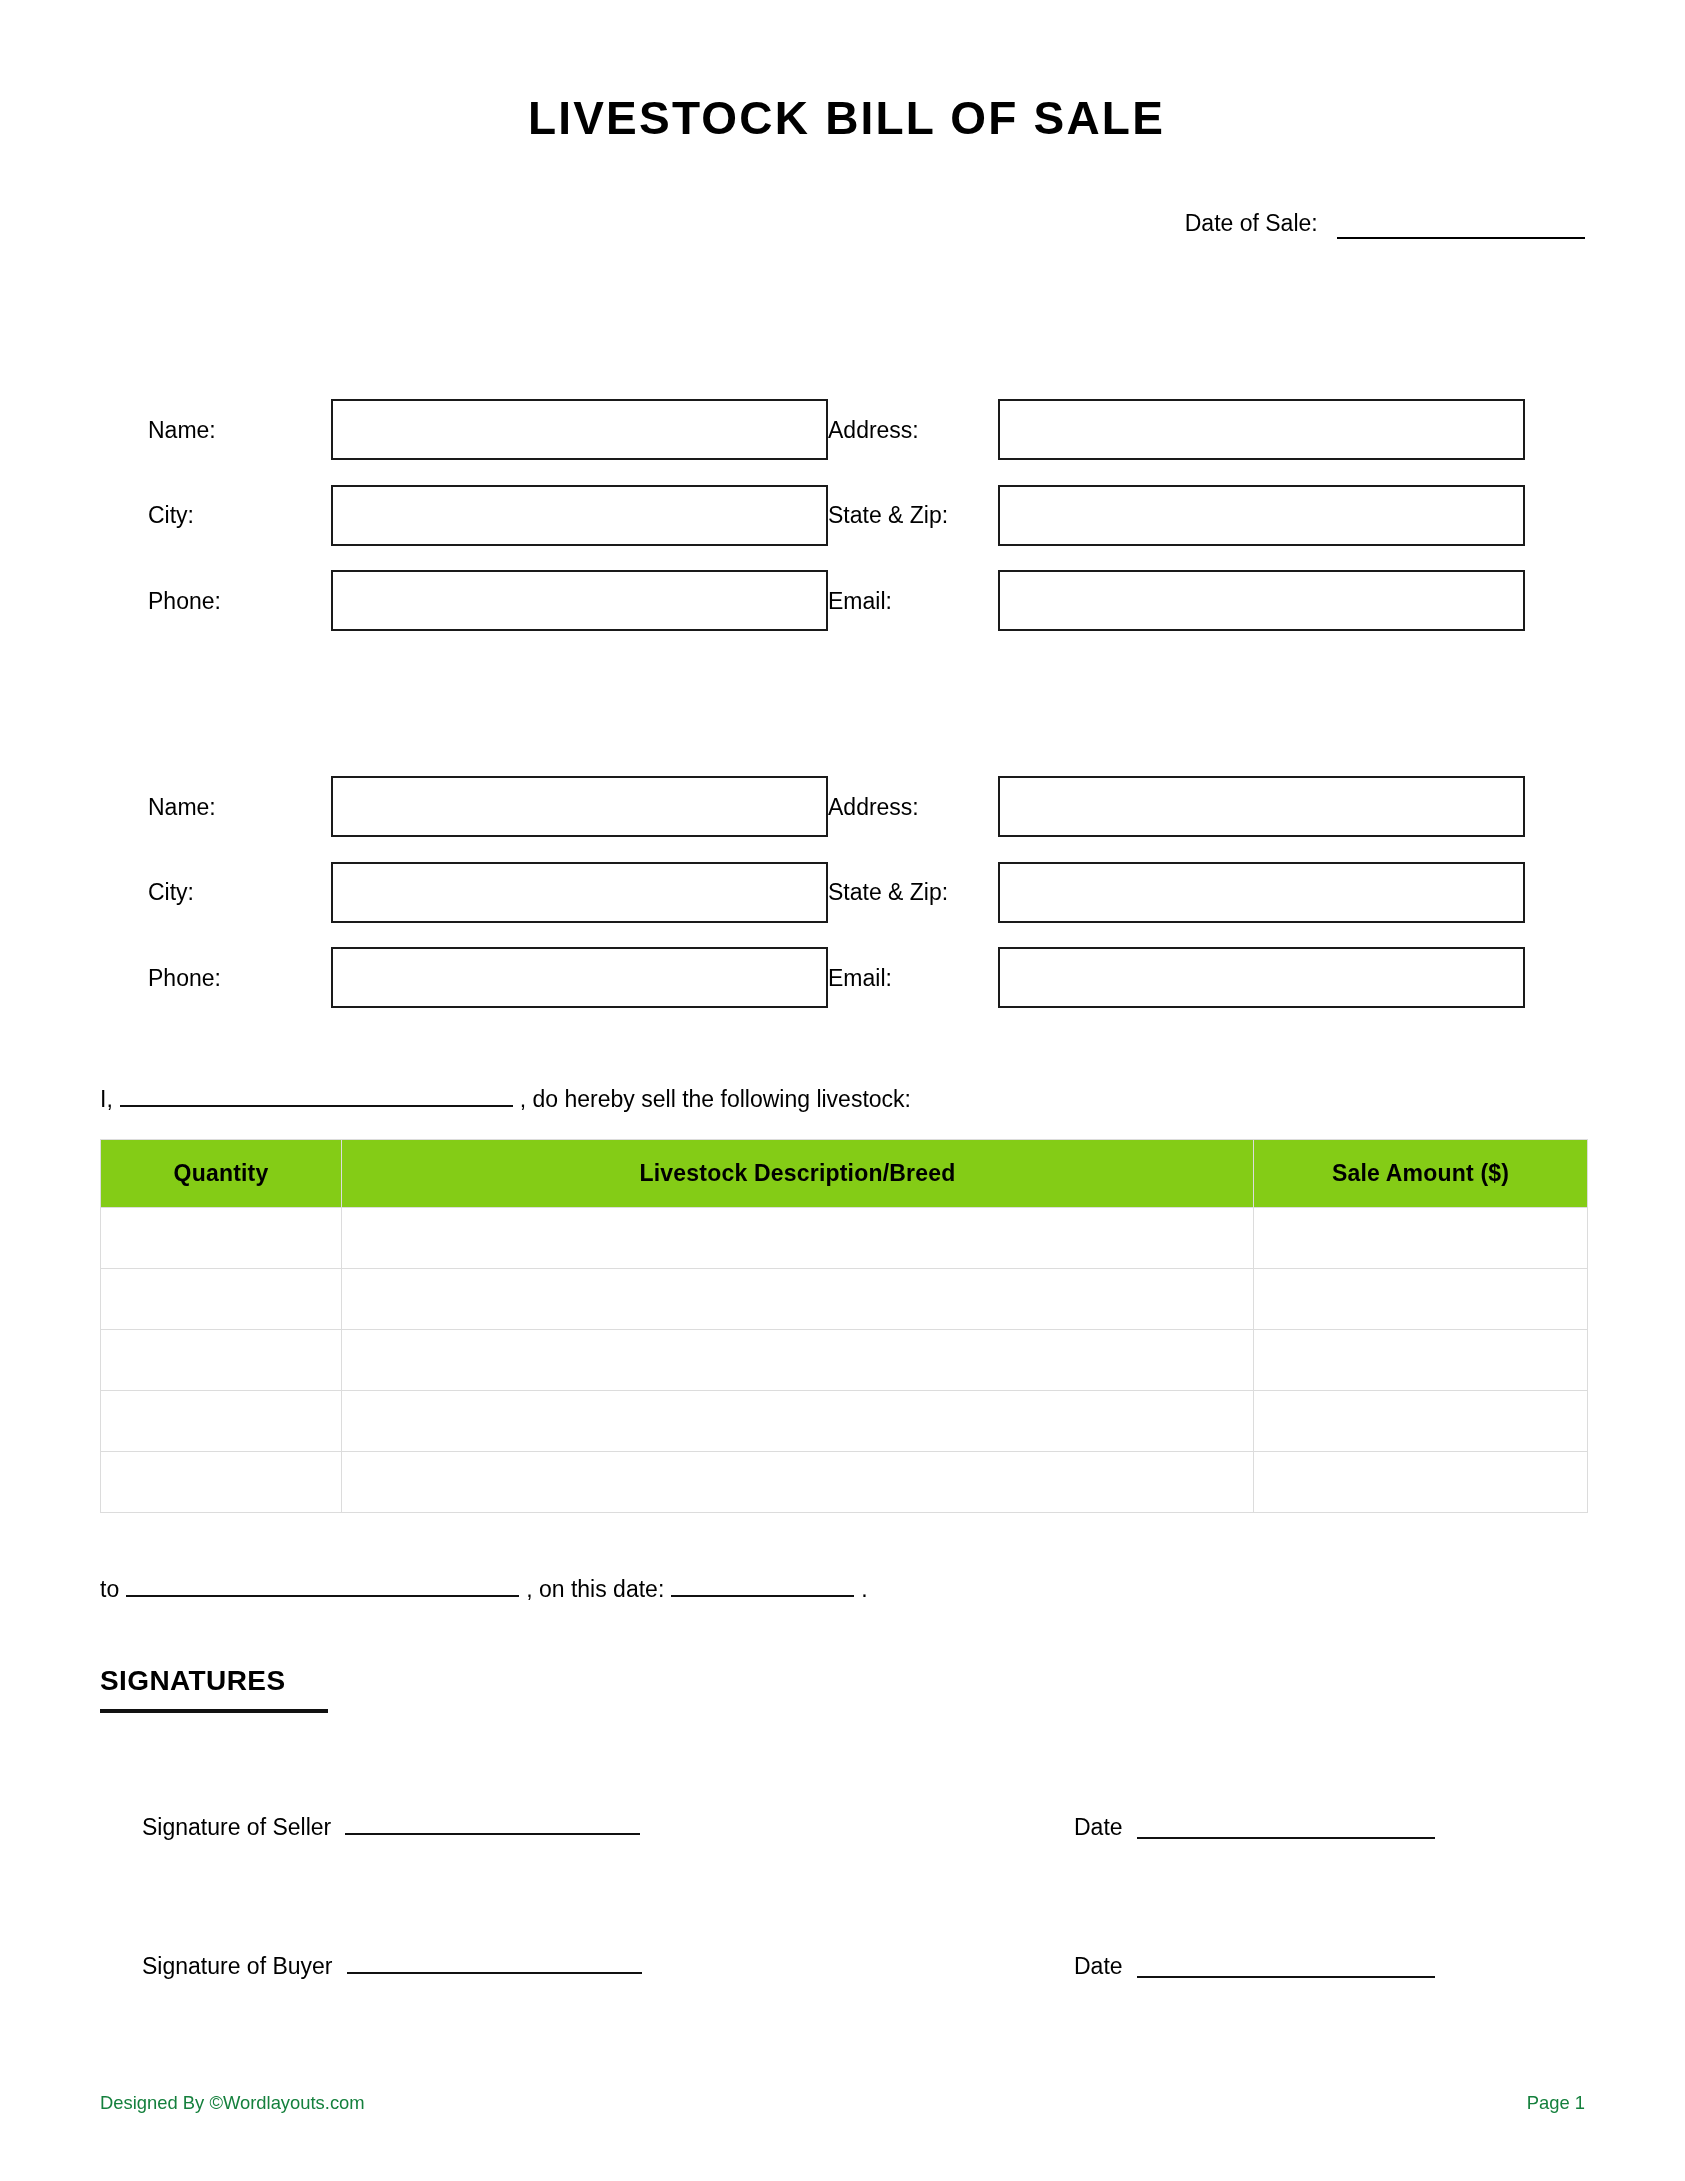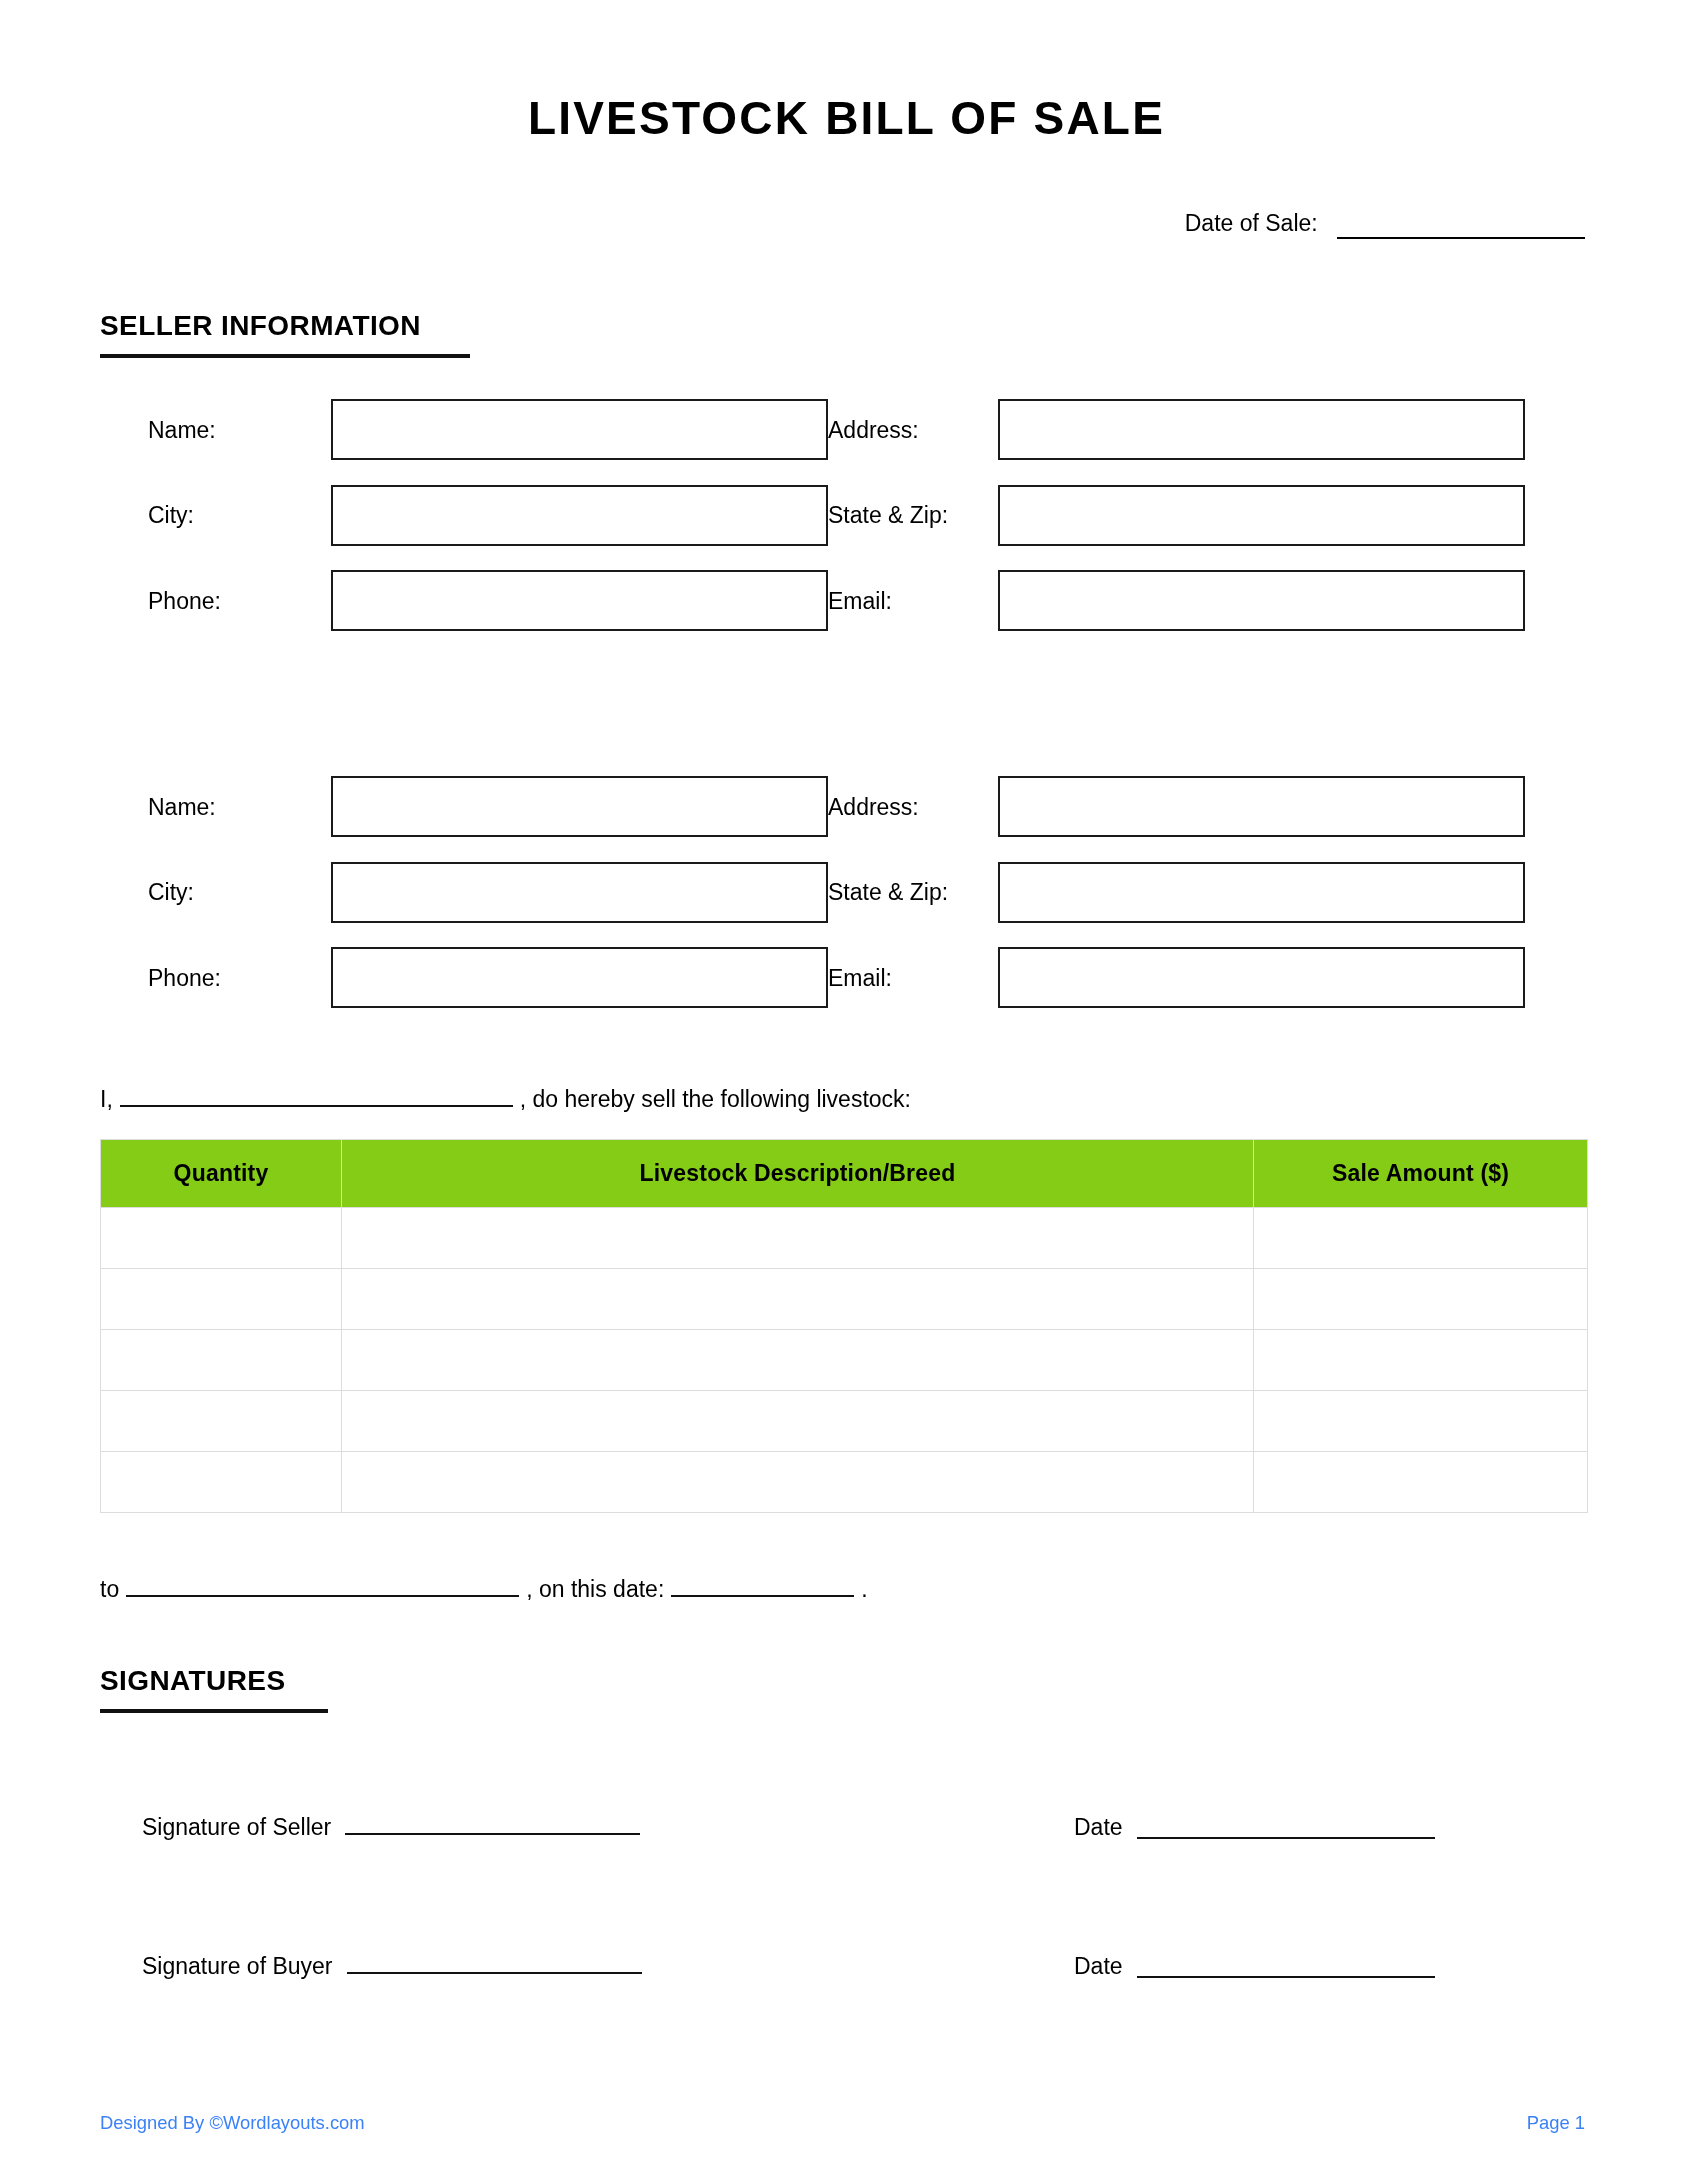--- a/index.html
+++ b/index.html
@@ -202,40 +202,35 @@
   .footer {
     position: absolute;
     left: 100px;
     right: 100px;
     top: 2091px;
     display: flex;
     justify-content: space-between;
     align-items: center;
     font-size: 18.4px;
     line-height: 23px;
-    color: #3b82f6;
-    margin-top: 20px;
+    color: #15803d;
   }
 </style>
 </head>
 <body>
 
 <div class="page">
 
   <div class="doc-title">LIVESTOCK BILL OF SALE</div>
 
   <div class="date-of-sale-row">
     <span class="date-of-sale-label">Date of Sale:</span>
     <span class="date-of-sale-rule"></span>
   </div>
 
-  <div class="section-head" style="top: 309px;">
-    <div class="section-title">SELLER INFORMATION</div>
-    <div class="section-rule"></div>
-  </div>
 
   <div class="form-block" style="top: 399px;">
     <div class="form-row">
       <div class="fld left">
         <span class="fld-label">Name:</span>
         <span class="fld-input"></span>
       </div>
       <div class="fld right">
         <span class="fld-label">Address:</span>
         <span class="fld-input"></span>

